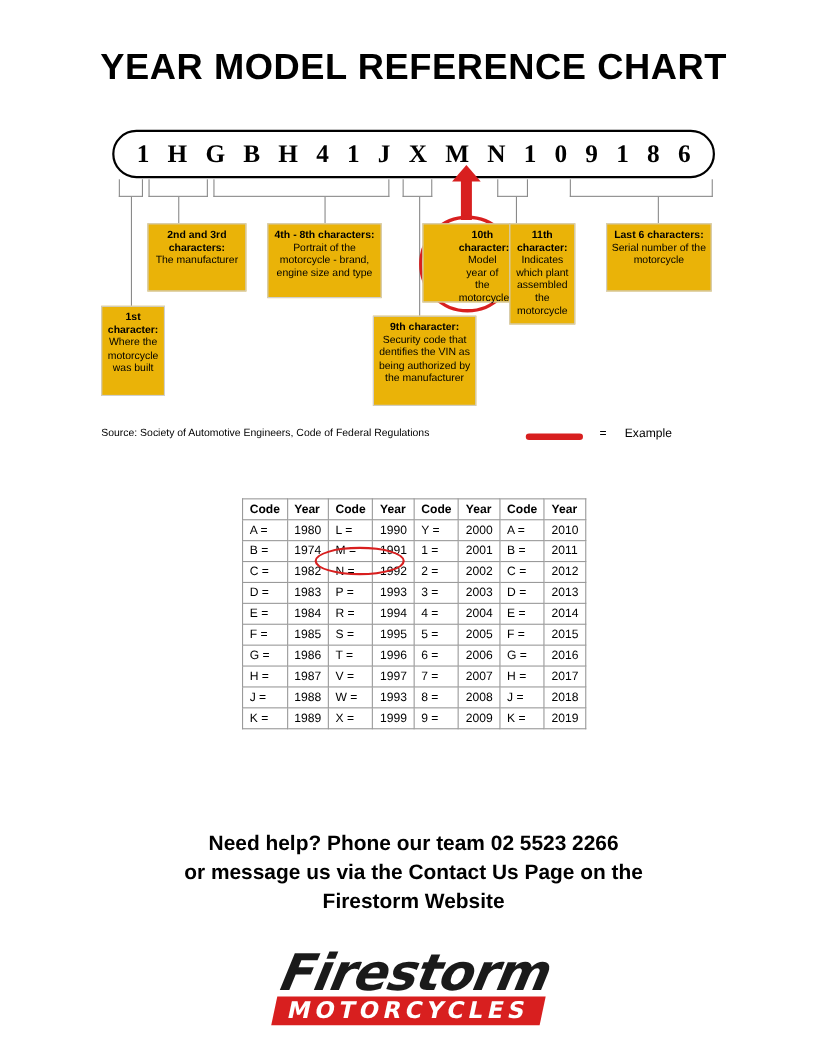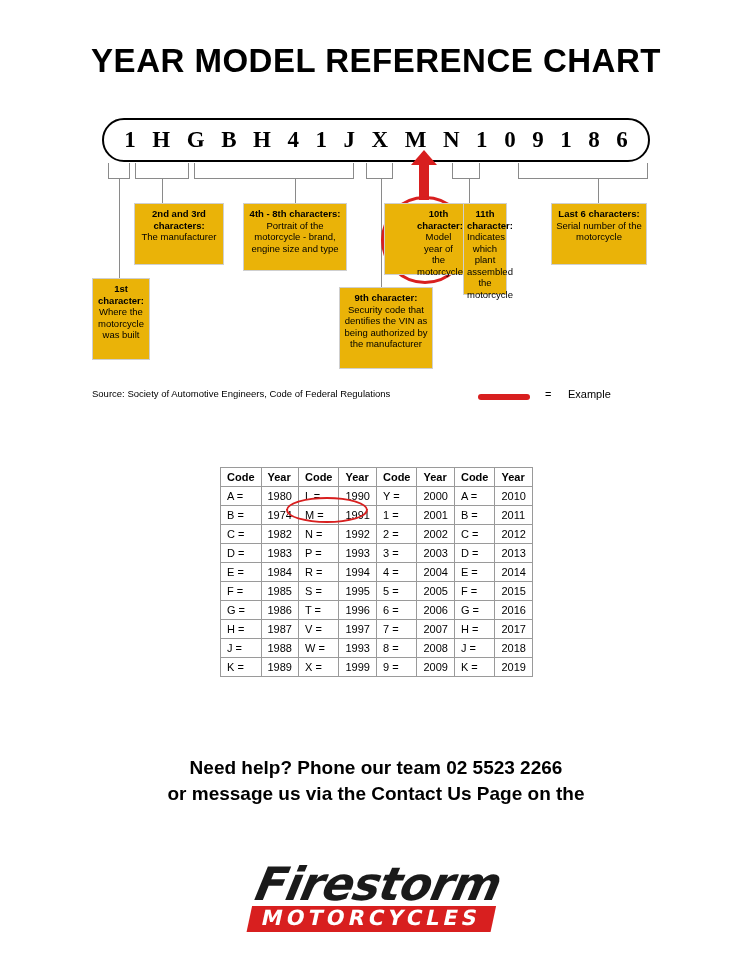--- a/index.html
+++ b/index.html
@@ -141,21 +141,20 @@
   
   #year-table-wrap {
     position: absolute;
     left: 220px;
     top: 453px;
   }
   table.year-table {
     border-collapse: collapse;
     font-size: 11px;
     background: #fff;
-    margin-top: 14px;
   }
   table.year-table th,
   table.year-table td {
     border: 1px solid #9a9a9a;
     padding: 2px 6px;
     height: 19px;
     box-sizing: border-box;
     text-align: left;
     white-space: nowrap;
   }
@@ -290,21 +289,21 @@
 <div class="callout" style="left:339px; top:287px; width:94px; height:82px;">
   <b>9th character:</b>
   <div>Security code that dentifies the VIN as being authorized by the manufacturer</div>
 </div>
 
 <div class="callout" style="left:384px; top:203px; width:80px; height:72px;padding-left:32px;">
   <b>10th character:</b>
   <div>Model year of the motorcycle</div>
 </div>
 
-<div class="callout" style="left:463px; top:203px; width:44px; height:92px;">
+<div class="callout" style="left:463px; top:203px; width:60px; height:92px;">
   <b>11th character:</b>
   <div>Indicates which plant assembled the motorcycle</div>
 </div>
 
 <div class="callout" style="left:551px; top:203px; width:96px; height:62px;">
   <b>Last 6 characters:</b>
   <div>Serial number of the motorcycle</div>
 </div>
 
 <div id="source">Source:  Society of Automotive Engineers, Code of Federal Regulations</div>
@@ -428,20 +427,21 @@
         <td class="year">2019</td>
       </tr>
     </tbody>
   </table>
 </div>
 <div id="table-circle"></div>
 
 <div id="footer">
   <div>Need help?  Phone our team 02 5523 2266</div>
   <div>or message us via the Contact Us Page on the</div>
+  <div>Firestorm Website</div>
 </div>
 
 <div id="logo">
   <div id="logo-inner">
     <div id="logo-word">Firestorm</div>
     <span id="logo-sub">MOTORCYCLES</span>
   </div>
 </div>
 
 </body></html>

